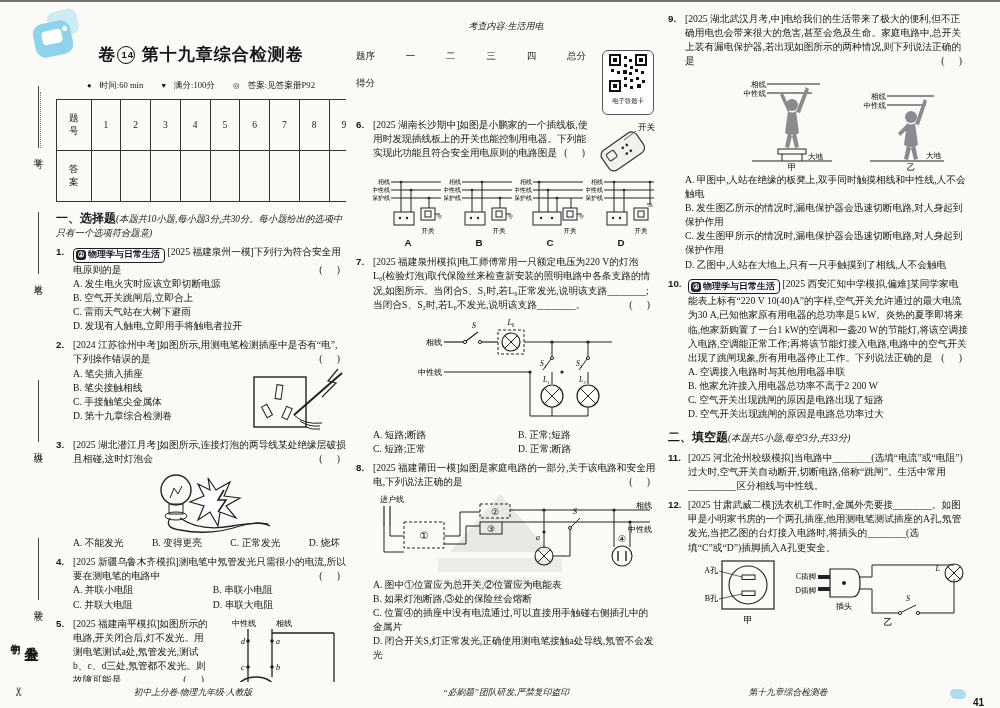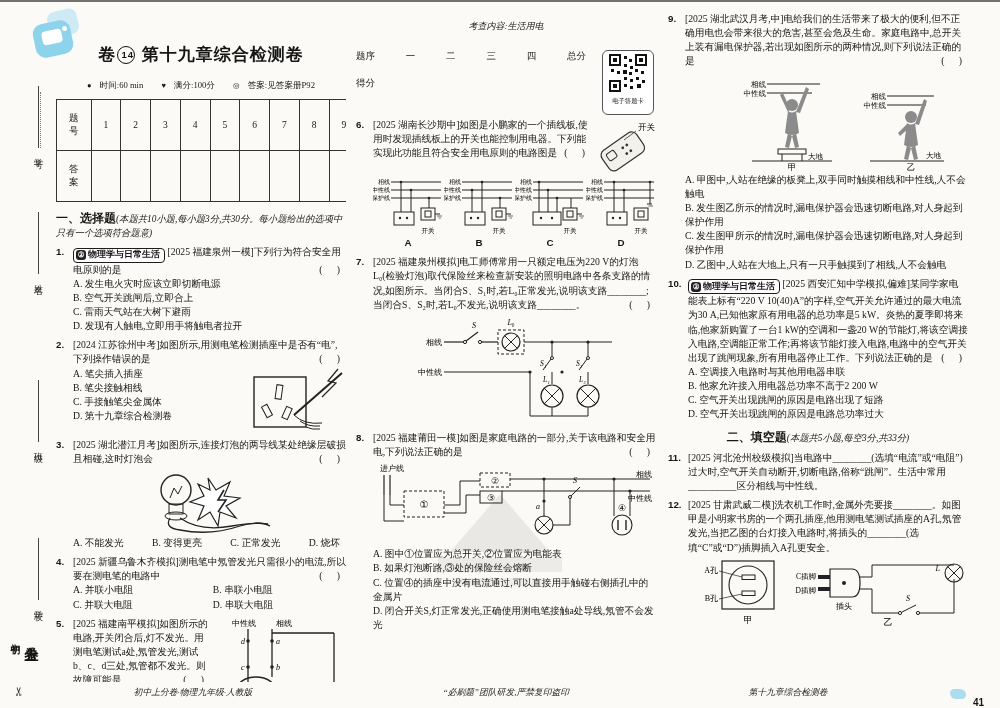--- a/index.html
+++ b/index.html
@@ -472,20 +472,26 @@
         <circle cx="140" cy="82" r="11" fill="none" stroke="#222" stroke-width="1.2"></circle>
         <line x1="132" y1="74" x2="148" y2="90" stroke="#222"></line>
           <line x1="148" y1="74" x2="132" y2="90" stroke="#222"></line>
         <circle cx="176" cy="82" r="11" fill="none" stroke="#222" stroke-width="1.2"></circle>
         <line x1="168" y1="74" x2="184" y2="90" stroke="#222"></line>
           <line x1="184" y1="74" x2="168" y2="90" stroke="#222"></line>
         <path d="M140,93 L140,102 L176,102 L176,93" fill="none" stroke="#222"></path>
         <path d="M118,58 L118,102 L140,102" fill="none" stroke="#222"></path>
         <line x1="150" y1="58" x2="150" y2="28" stroke="#222" stroke-width="0"></line>
       </svg>
+      <div class="opts2">
+        <span>A. 短路;断路</span>
+        <span>B. 正常;短路</span>
+        <span>C. 短路;正常</span>
+        <span>D. 正常;断路</span>
+      </div>
     </div>
 
     <div class="q">
       <span class="qn">8.</span>
       <span>[2025 福建莆田一模]如图是家庭电路的一部分,关于该电路和安全用电,下列说法正确的是</span><span class="brk">(  )</span>
       <svg class="fig figcenter" width="282" height="84" viewBox="0 0 282 84">
         <text x="6" y="10" font-size="8">进户线</text>
         <line x1="10" y1="14" x2="10" y2="34" stroke="#222" stroke-width="1.2"></line>
         <line x1="16" y1="14" x2="16" y2="34" stroke="#222" stroke-width="1.2"></line>
         <path d="M10,34 L10,60 L30,60" fill="none" stroke="#222"></path>
@@ -583,21 +589,21 @@
           <span class="bico">②</span>
           <span>物理学与日常生活</span>
         </span>
       <span>[2025 西安汇知中学模拟,偏难]某同学家电能表上标有“220 V  10(40)A”的字样,空气开关允许通过的最大电流为30 A,已知他家原有用电器的总功率是5 kW。炎热的夏季即将来临,他家新购置了一台1 kW的空调和一盏20 W的节能灯,将该空调接入电路,空调能正常工作;再将该节能灯接入电路,电路中的空气开关出现了跳闸现象,所有用电器停止工作。下列说法正确的是</span><span class="brk">(  )</span>
       <span class="opt">A. 空调接入电路时与其他用电器串联</span>
       <span class="opt">B. 他家允许接入用电器总功率不高于2 200 W</span>
       <span class="opt">C. 空气开关出现跳闸的原因是电路出现了短路</span>
       <span class="opt">D. 空气开关出现跳闸的原因是电路总功率过大</span>
     </div>
 
-    <div class="sec" style="margin-top:7px;text-align:center;">
+    <div class="sec" style="margin-top:7px;">
       <b>二、填空题</b><i>(本题共5小题,每空3分,共33分)</i>
     </div>
 
     <div class="q" style="padding-left:20px;">
       <span class="qn">11.</span>
       <span>[2025 河北沧州校级模拟]当电路中________(选填“电流”或“电阻”)过大时,空气开关自动断开,切断电路,俗称“跳闸”。生活中常用__________区分相线与中性线。</span>
     </div>
 
     <div class="q" style="padding-left:20px;">
       <span class="qn">12.</span>

